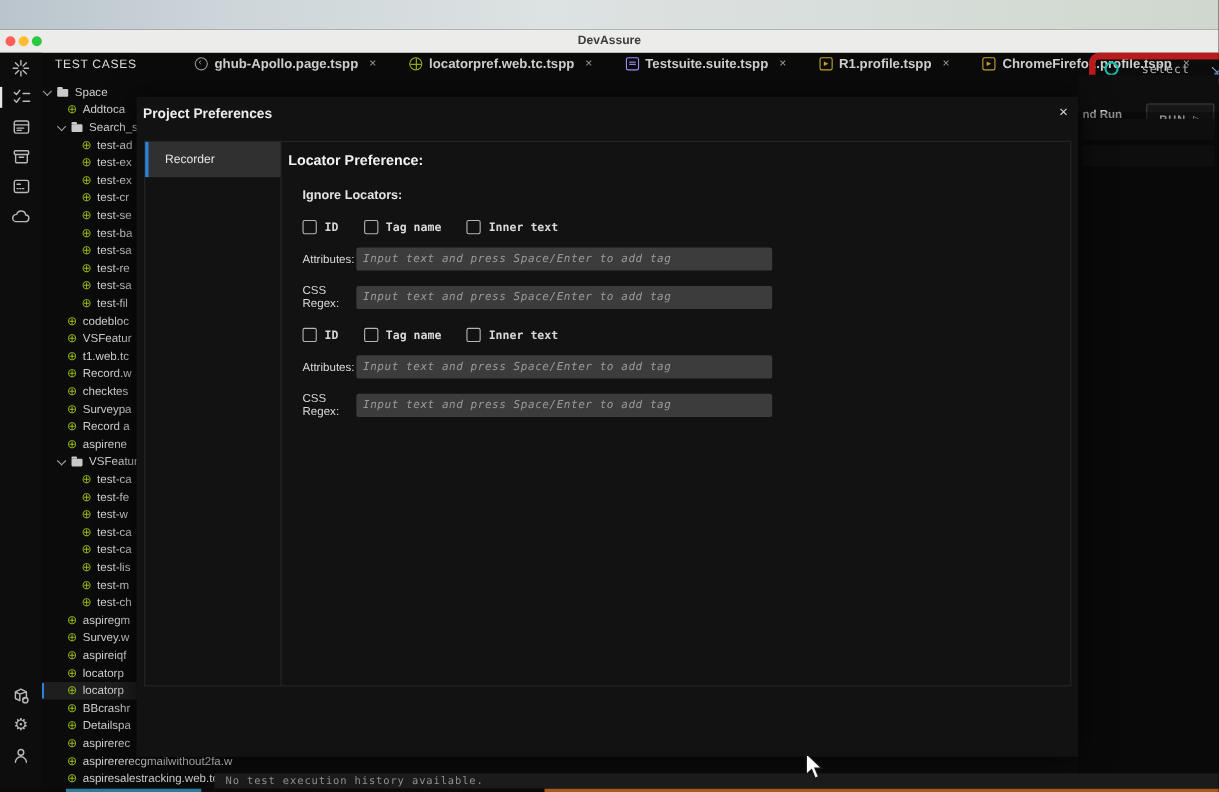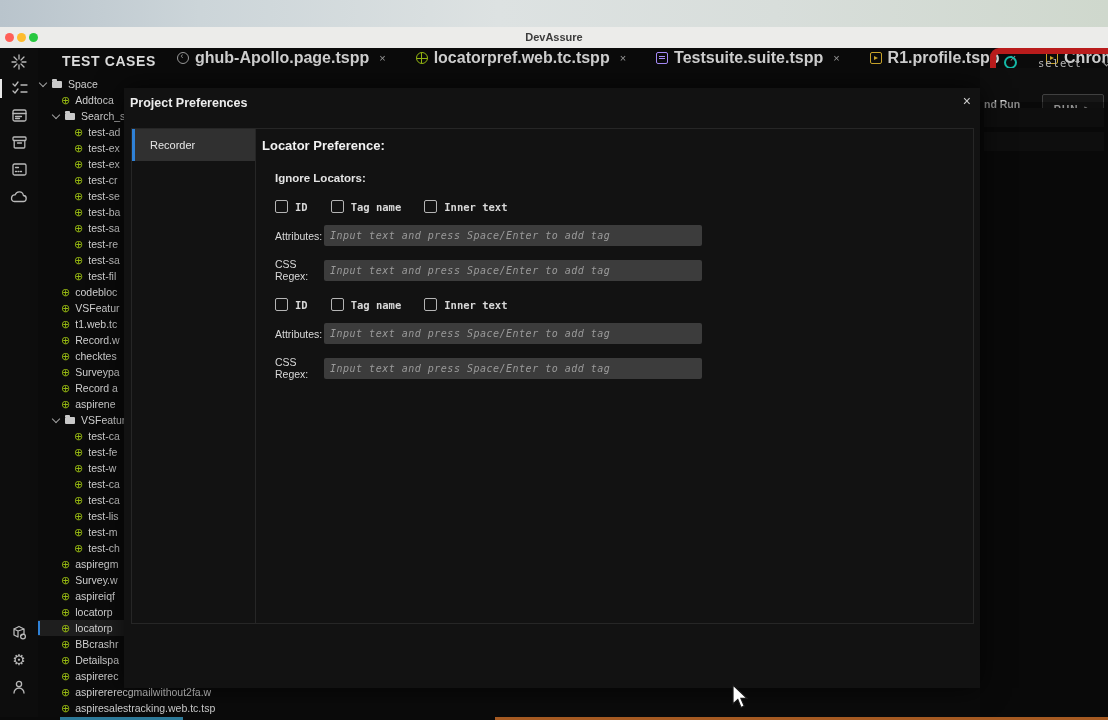--- a/index.html
+++ b/index.html
@@ -25,25 +25,25 @@
   #rail{position:absolute;left:0;top:0;width:38px;height:672px;background:#0d0d0d;}
   .rail-item{width:38px;height:27px;display:flex;align-items:center;justify-content:center;
     color:#b9b9b9;position:relative;cursor:pointer;}
   .rail-item svg{stroke:#b9b9b9;fill:none;stroke-width:1.3;stroke-linecap:round;stroke-linejoin:round;}
   .rail-item.active::before{content:"";position:absolute;left:0;top:4px;width:2px;height:19px;background:#e8e8e8;}
   #rail-bottom{position:absolute;left:0;bottom:20px;width:38px;}
   .gear-glyph{font-size:15px;line-height:1;color:#b9b9b9;}
 
   
   #headrow{position:absolute;left:38px;top:0;width:1070px;height:20px;}
-  #sb-title{position:absolute;left:24px;top:5px;font-size:14px;font-weight:bold;
+  #sb-title{position:absolute;left:12px;top:5px;font-size:11px;font-weight:normal;
     letter-spacing:.6px;color:#dcdcdc;}
   #tabs{position:absolute;left:137px;top:0;height:20px;display:flex;gap:26px;align-items:stretch;}
   .tab{display:flex;align-items:center;gap:6px;position:relative;cursor:pointer;padding:0 2px;}
-  .tab .tlabel{font-size:16px;font-weight:600;color:#cfcfcf;white-space:nowrap;}
+  .tab .tlabel{font-size:12px;font-weight:600;color:#cfcfcf;white-space:nowrap;}
   .tab .tclose{font-size:11px;color:#9a9a9a;margin-left:4px;}
   .tab.active::after{content:"";position:absolute;left:-6px;right:-6px;bottom:0;height:2px;background:#2f81d6;}
   .ticon{width:10px;height:10px;display:inline-block;position:relative;flex:0 0 auto;}
   .ticon.page-history{border:1px solid #9a9a9a;border-radius:50%;}
   .ticon.page-history::after{content:"‹";position:absolute;left:2.5px;top:-2.5px;font-size:9px;color:#9a9a9a;}
   .ticon.web-test{border:1px solid #96b812;border-radius:50%;background:
      linear-gradient(#96b812,#96b812) 50% 0/1px 100% no-repeat,
      linear-gradient(#96b812,#96b812) 0 50%/100% 1px no-repeat;}
   .ticon.suite{border:1px solid #a78bfa;border-radius:2px;background:
      linear-gradient(#a78bfa,#a78bfa) 50% 60%/6px 1px no-repeat,
@@ -464,20 +464,23 @@
               <div class="frow">
                 <span class="flabel">CSS Regex:</span>
                 <input class="finput" type="text" placeholder="Input text and press Space/Enter to add tag" style="">
               </div>
             </div>
           </div>
       </div>
     </div>
   </div>
 
+  <div id="statusbar">
+    <span id="status-msg">No test execution history available.</span>
+  </div>
   <div id="bottomstrip">
     <span id="strip-teal"></span>
     <span id="strip-orange"></span>
   </div>
 </div>
 
 <svg id="cursor" viewBox="0 0 18 26">
   <polygon points="2,1 2,20 6.8,15.6 10,23.5 13.2,22.1 9.9,14.4 16,14.4" fill="#ffffff" stroke="#1a1a1a" stroke-width="1.2"></polygon>
 </svg>
 

